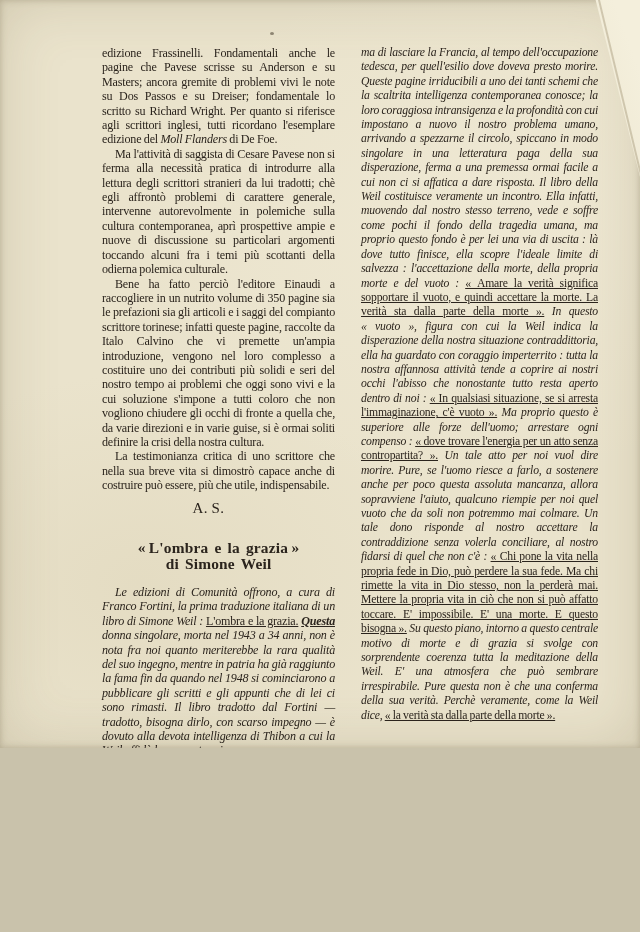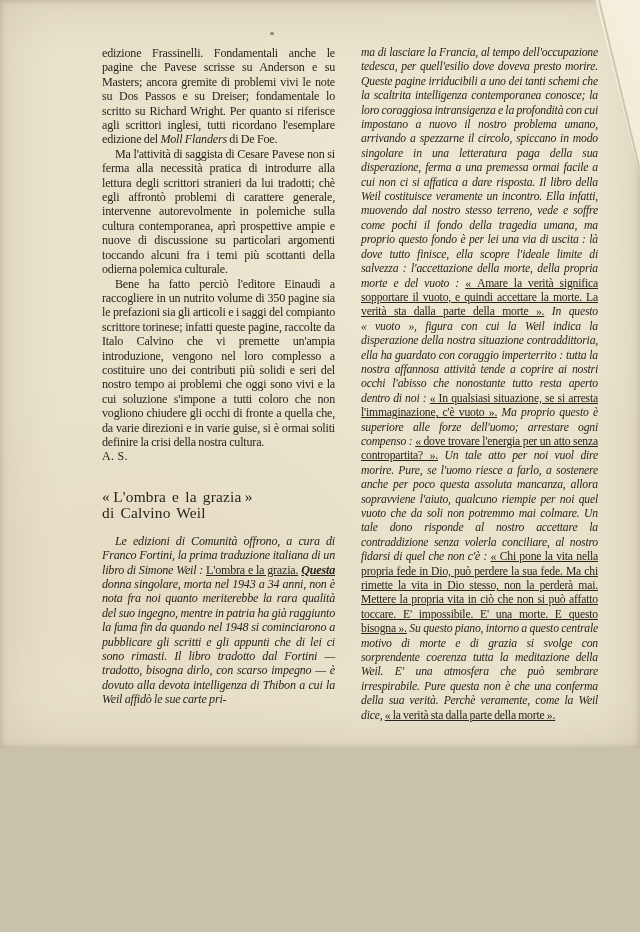--- a/index.html
+++ b/index.html
@@ -72,35 +72,35 @@
     letter-spacing: -0.2px;
     word-spacing: -0.4px;
   }
   .par { margin: 0; }
   .par.indent { text-indent: 13px; }
   .par.italic { font-style: italic; }
   .seg-italic { font-style: italic; }
   .seg-roman { font-style: normal; text-decoration: underline; }
   .seg-underline { text-decoration: underline; font-weight: bold; }
   .signature {
-    margin: 0;
-    text-align: left;
+    margin: 8px;
+    text-align: center;
     padding-right: 20px;
-    font-size: 12px;
+    font-size: 15px;
     letter-spacing: 0.4px;
   }
   .col-right .signature { margin-top: 9px; padding-right: 18px; }
   .heading {
     margin: 25px 0 13px 0;
     font-size: 15.4px;
     line-height: 16px;
-    font-weight: 400;
+    font-weight: 700;
     letter-spacing: 0.2px;
     word-spacing: 2px;
-    text-align: left;
+    text-align: center;
     font-style: normal;
   }
   .page-number {
     position: absolute;
     left: 282px;
     top: 798px;
     width: 30px;
     text-align: center;
     font-size: 13.5px;
     letter-spacing: 1px;
@@ -111,22 +111,23 @@
 
 <div class="page">
   <div class="corner-fold"></div>
   <div class="fold-line"></div>
   <div class="speck"></div>
 
   <div class="col col-left">
       <p class="par"><span>edizione Frassinelli. Fondamentali anche le pagine che Pavese scrisse su Anderson e su Masters; ancora gremite di problemi vivi le note su Dos Passos e su Dreiser; fondamentale lo scritto su Richard Wright. Per quanto si riferisce agli scrittori inglesi, tutti ricordano l'esemplare edizione del </span><span class="seg-italic">Moll Flanders</span><span> di De Foe.</span></p>
       <p class="par indent"><span>Ma l'attività di saggista di Cesare Pavese non si ferma alla necessità pratica di introdurre alla lettura degli scrittori stranieri da lui tradotti; chè egli affrontò problemi di carattere generale, intervenne autorevolmente in polemiche sulla cultura contemporanea, aprì prospettive ampie e nuove di discussione su particolari argomenti toccando alcuni fra i temi più scottanti della odierna polemica culturale.</span></p>
       <p class="par indent"><span>Bene ha fatto perciò l'editore Einaudi a raccogliere in un nutrito volume di 350 pagine sia le prefazioni sia gli articoli e i saggi del compianto scrittore torinese; infatti queste pagine, raccolte da Italo Calvino che vi premette un'ampia introduzione, vengono nel loro complesso a costituire uno dei contributi più solidi e seri del nostro tempo ai problemi che oggi sono vivi e la cui soluzione s'impone a tutti coloro che non vogliono chiudere gli occhi di fronte a quella che, da varie direzioni e in varie guise, si è ormai soliti definire la crisi della nostra cultura.</span></p>
+      <p class="par indent"><span>La testimonianza critica di uno scrittore che nella sua breve vita si dimostrò capace anche di costruire può essere, più che utile, indispensabile.</span></p>
       <p class="signature">A. S.</p>
-      <h2 class="heading"><span>« L'ombra e la grazia »</span><br><span>di Calvino Weil</span></h2>
+      <h2 class="heading"><span>« L'ombra e la grazia »</span><br><span>di Simone Weil</span></h2>
       <p class="par indent italic"><span>Le edizioni di Comunità offrono, a cura di Franco Fortini, la prima traduzione italiana di un libro di Simone Weil&nbsp;: </span><span class="seg-roman">L'ombra e la grazia.</span><span> </span><span class="seg-underline">Questa</span><span> donna singolare, morta nel 1943 a 34 anni, non è nota fra noi quanto meriterebbe la rara qualità del suo ingegno, mentre in patria ha già raggiunto la fama fin da quando nel 1948 si cominciarono a pubblicare gli scritti e gli appunti che di lei ci sono rimasti. Il libro tradotto dal Fortini — tradotto, bisogna dirlo, con scarso impegno — è dovuto alla devota intelligenza di Thibon a cui la Weil affidò le sue carte pri-</span></p>
     </div>
 
   <div class="col col-right">
       <p class="par italic"><span>ma di lasciare la Francia, al tempo dell'occupazione tedesca, per quell'esilio dove doveva presto morire. Queste pagine irriducibili a uno dei tanti schemi che la scaltrita intelligenza contemporanea conosce; la loro coraggiosa intransigenza e la profondità con cui impostano a nuovo il nostro problema umano, arrivando a spezzarne il circolo, spiccano in modo singolare in una letteratura paga della sua disperazione, ferma a una premessa ormai facile a cui non ci si affatica a dare risposta. Il libro della Weil costituisce veramente un incontro. Ella infatti, muovendo dal nostro stesso terreno, vede e soffre come pochi il fondo della tragedia umana, ma proprio questo fondo è per lei una via di uscita&nbsp;: là dove tutto finisce, ella scopre l'ideale limite di salvezza&nbsp;: l'accettazione della morte, della propria morte e del vuoto&nbsp;: </span><span class="seg-roman">«&nbsp;Amare la verità significa sopportare il vuoto, e quindi accettare la morte. La verità sta dalla parte della morte&nbsp;».</span><span> In questo «&nbsp;vuoto&nbsp;», figura con cui la Weil indica la disperazione della nostra situazione contraddittoria, ella ha guardato con coraggio imperterrito&nbsp;: tutta la nostra affannosa attività tende a coprire ai nostri occhi l'abisso che nonostante tutto resta aperto dentro di noi&nbsp;: </span><span class="seg-roman">«&nbsp;In qualsiasi situazione, se si arresta l'immaginazione, c'è vuoto&nbsp;».</span><span> Ma proprio questo è superiore alle forze dell'uomo; arrestare ogni compenso&nbsp;: </span><span class="seg-roman">«&nbsp;dove trovare l'energia per un atto senza contropartita?&nbsp;».</span><span> Un tale atto per noi vuol dire morire. Pure, se l'uomo riesce a farlo, a sostenere anche per poco questa assoluta mancanza, allora sopravviene l'aiuto, qualcuno riempie per noi quel vuoto che da soli non potremmo mai colmare. Un tale dono risponde al nostro accettare la contraddizione senza volerla conciliare, al nostro fidarsi di quel che non c'è&nbsp;: </span><span class="seg-roman">«&nbsp;Chi pone la vita nella propria fede in Dio, può perdere la sua fede. Ma chi rimette la vita in Dio stesso, non la perderà mai. Mettere la propria vita in ciò che non si può affatto toccare. E' impossibile. E' una morte. E questo bisogna&nbsp;».</span><span> Su questo piano, intorno a questo centrale motivo di morte e di grazia si svolge con sorprendente coerenza tutta la meditazione della Weil. E' una atmosfera che può sembrare irrespirabile. Pure questa non è che una conferma della sua verità. Perchè veramente, come la Weil dice, </span><span class="seg-roman">«&nbsp;la verità sta dalla parte della morte&nbsp;».</span></p>
     </div>
 
   <div class="page-number">98</div>
 </div>
 

